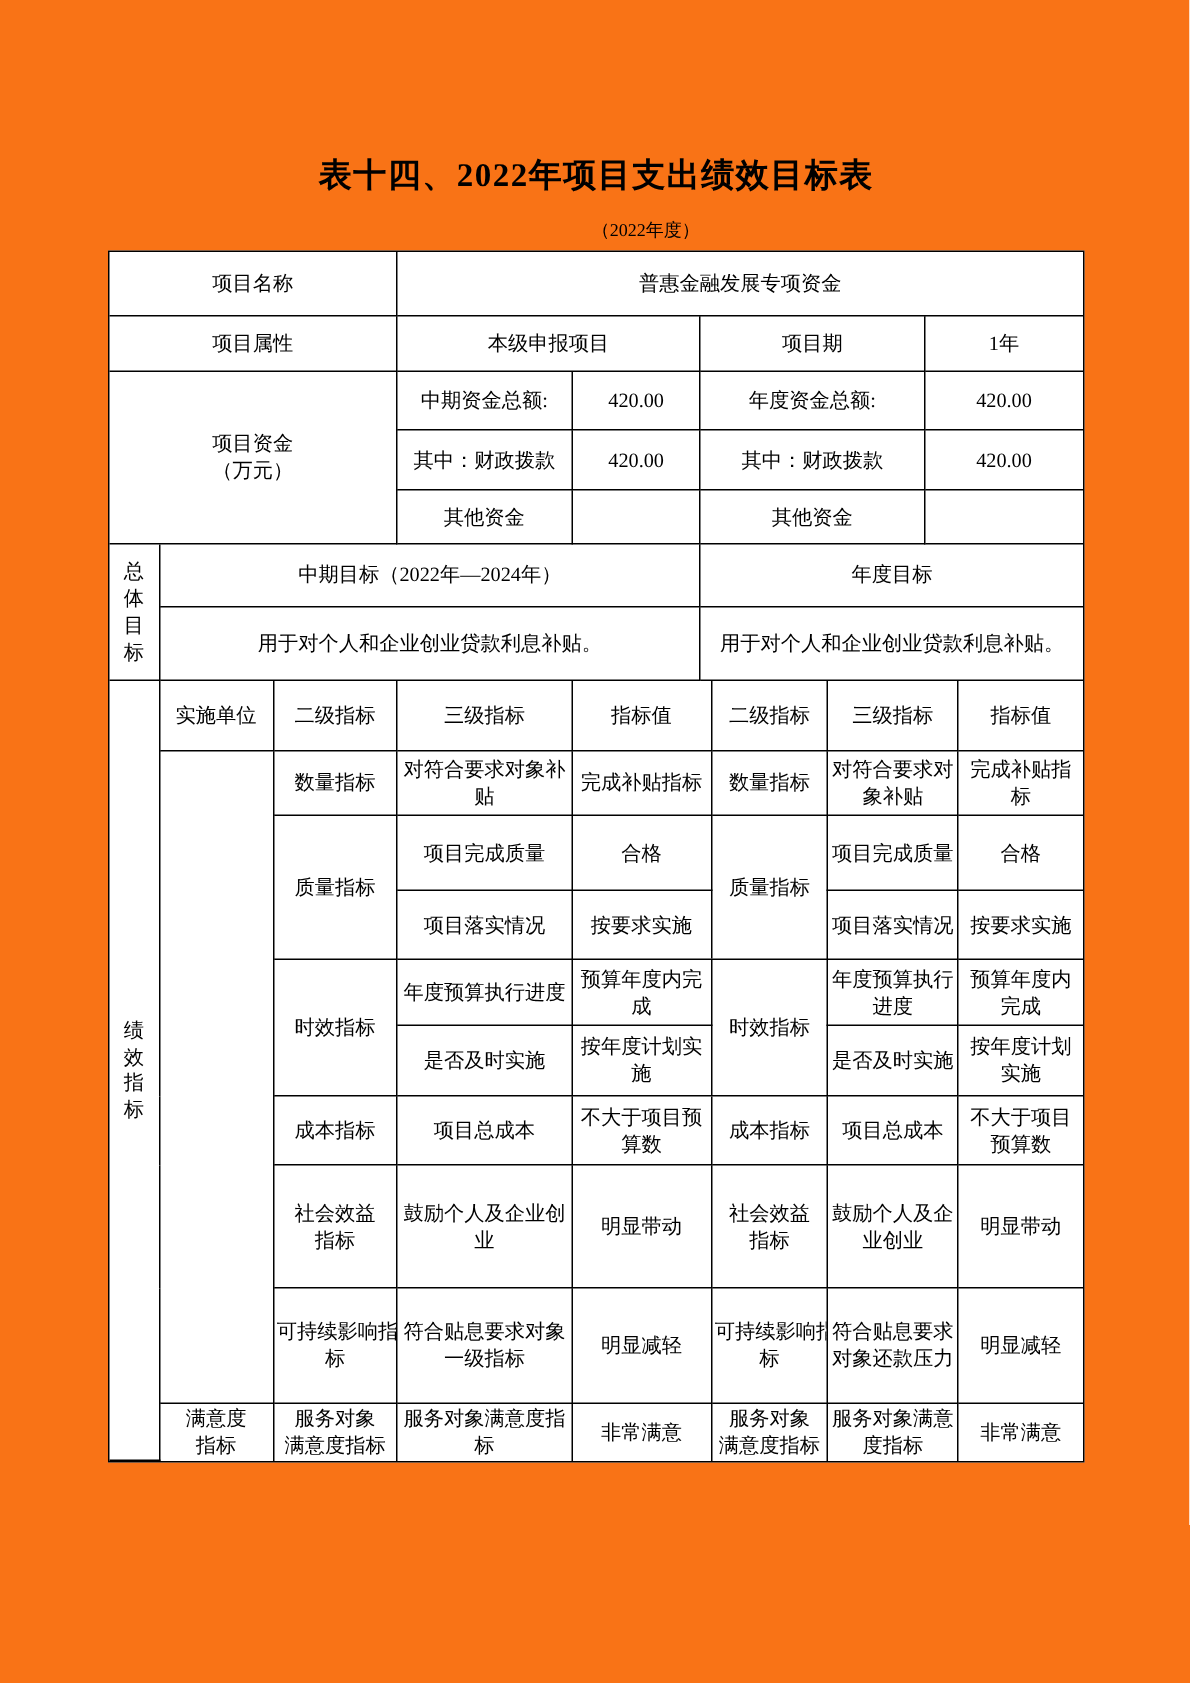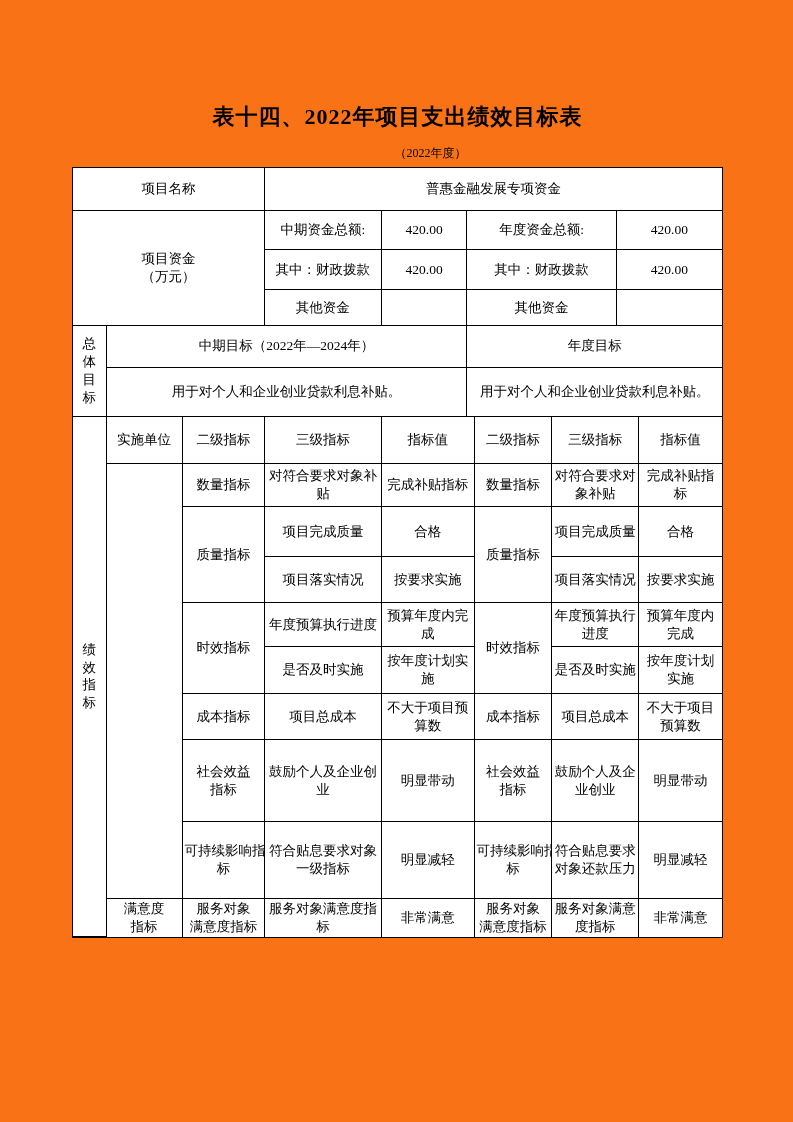--- a/index.html
+++ b/index.html
@@ -52,20 +52,26 @@
           <col style="width:29.5%">
           <col style="width:31.2%">
           <col style="width:23.0%">
           <col style="width:16.3%">
         </colgroup>
       <tbody>
           <tr style="height:42px">
         <td>项目名称</td>
         <td colspan="3">普惠金融发展专项资金</td>
       </tr>
+      <tr style="height:37px">
+        <td>项目属性</td>
+        <td>本级申报项目</td>
+        <td>项目期</td>
+        <td>1年</td>
+      </tr>
     </tbody>
       </table>
 
     <table class="sec secB">
       <colgroup>
           <col style="width:29.5%">
           <col style="width:18.0%">
           <col style="width:13.2%">
           <col style="width:23.0%">
           <col style="width:16.3%">

